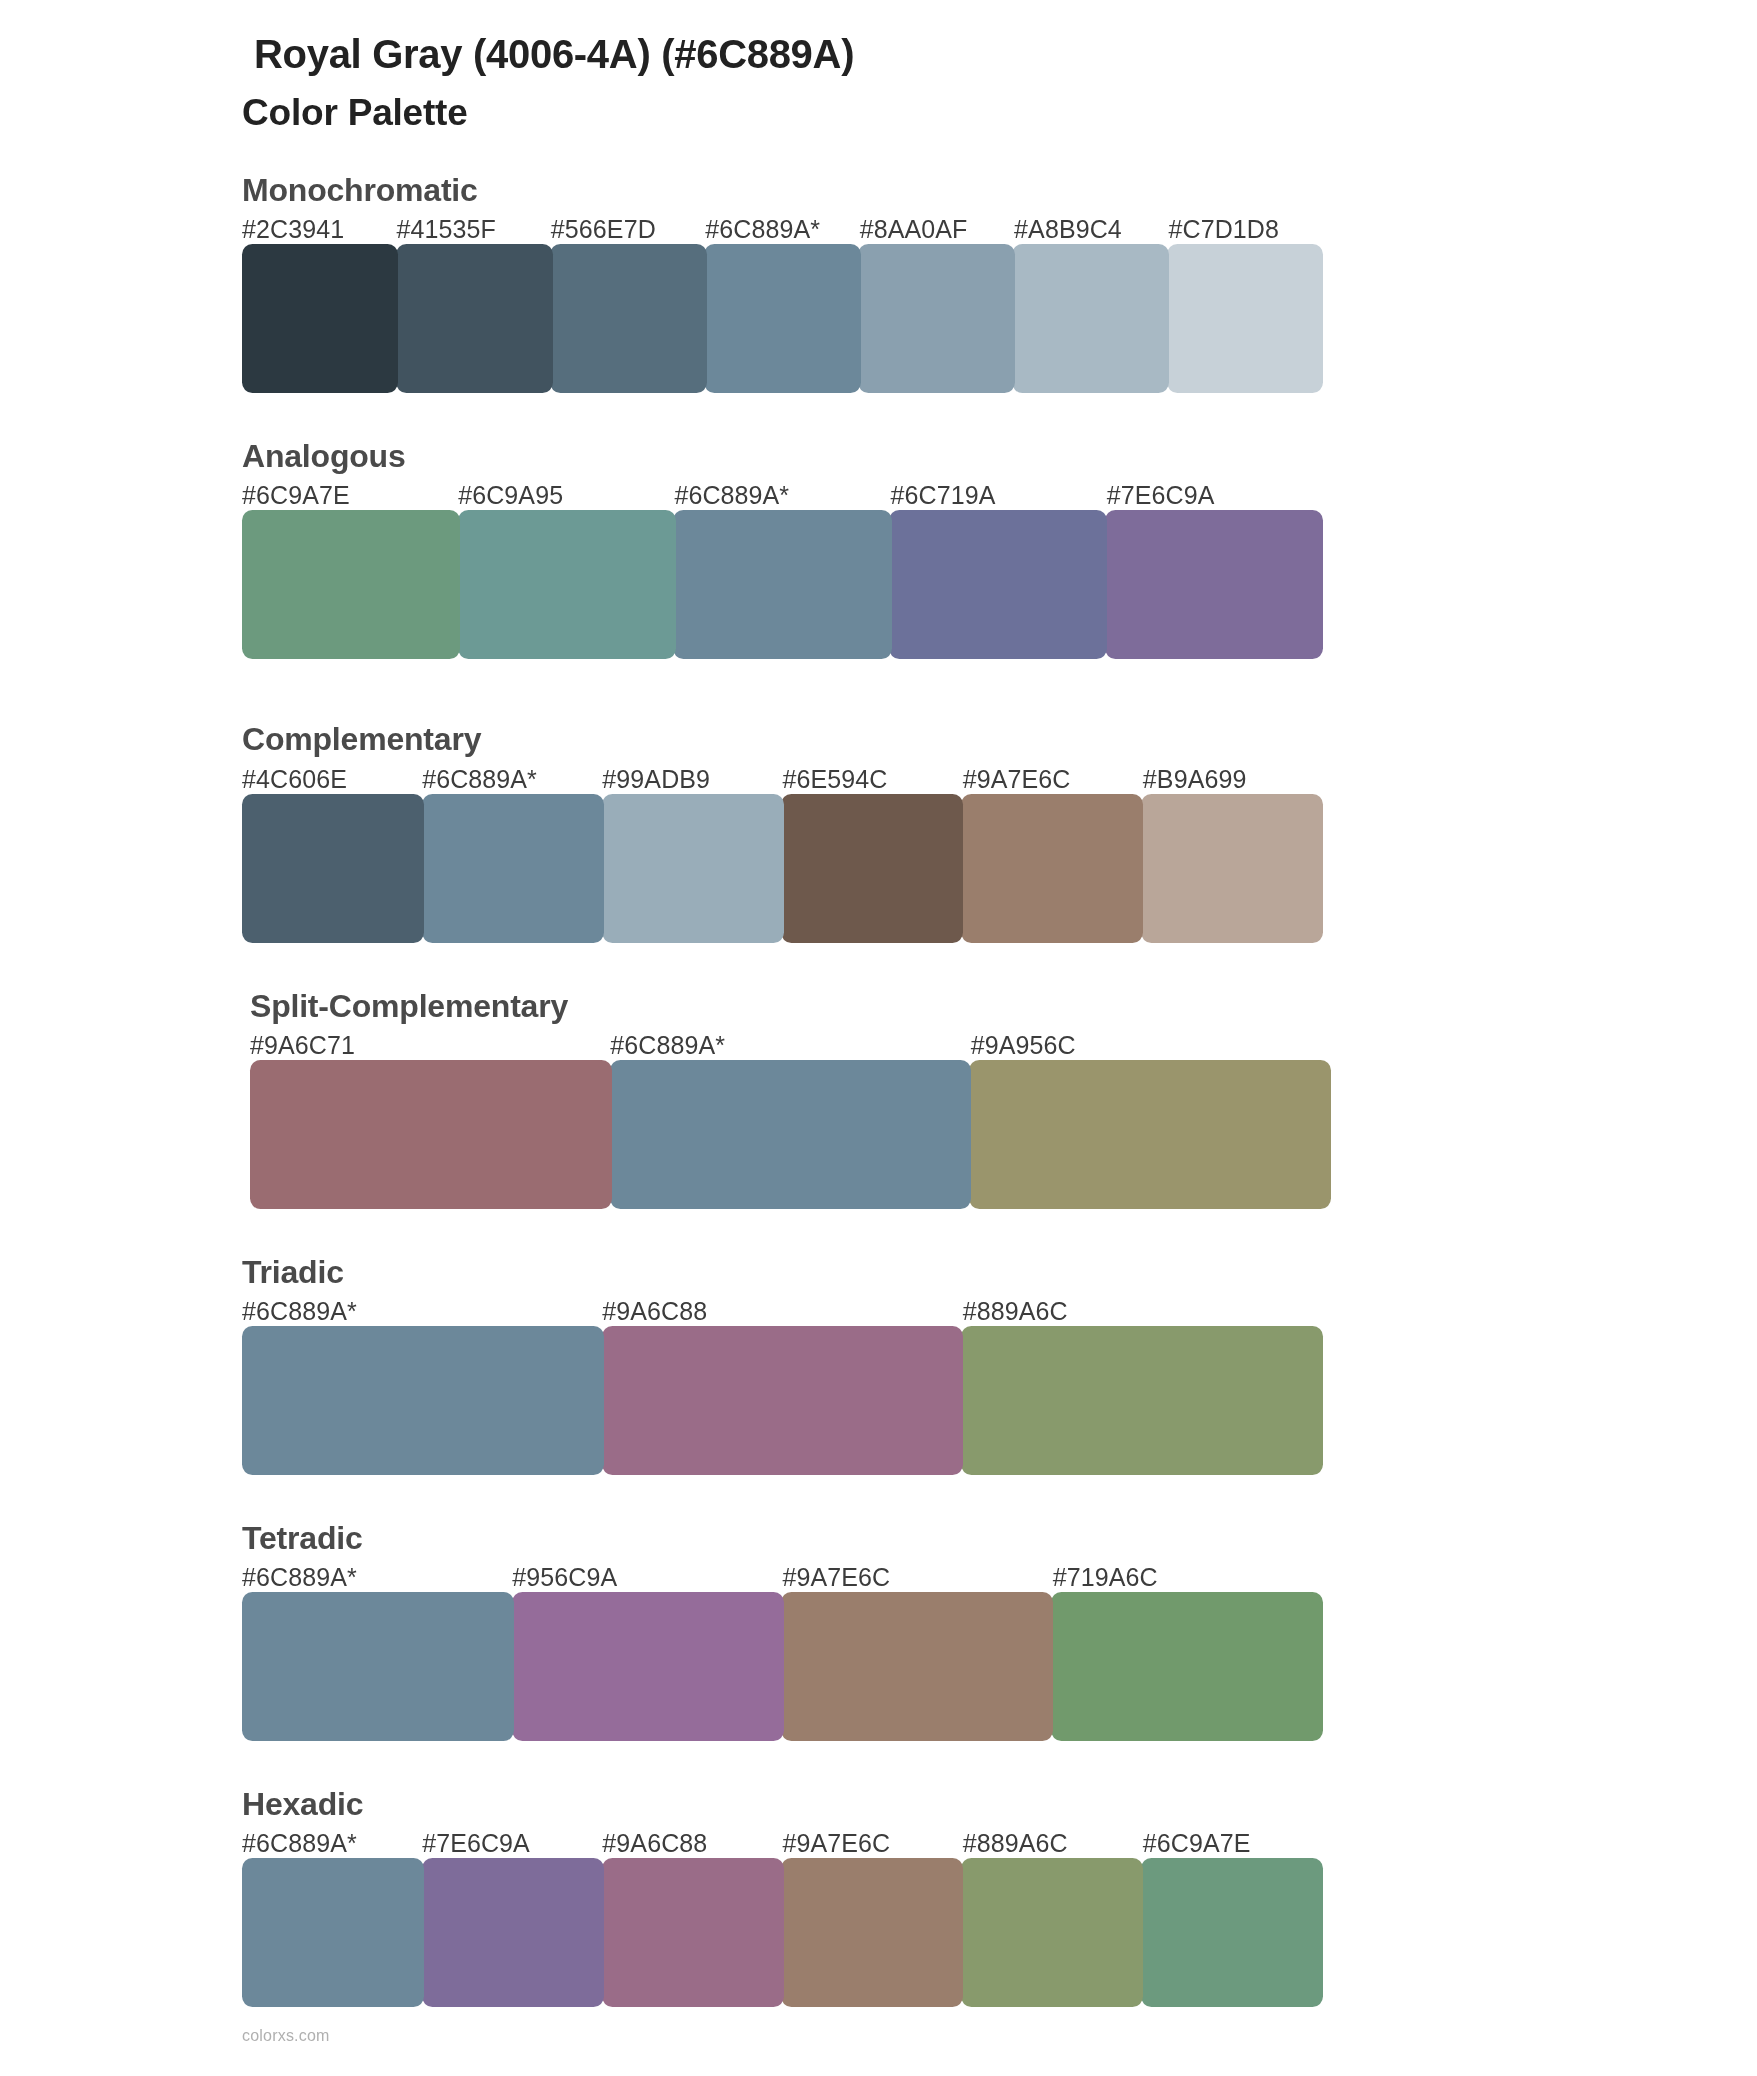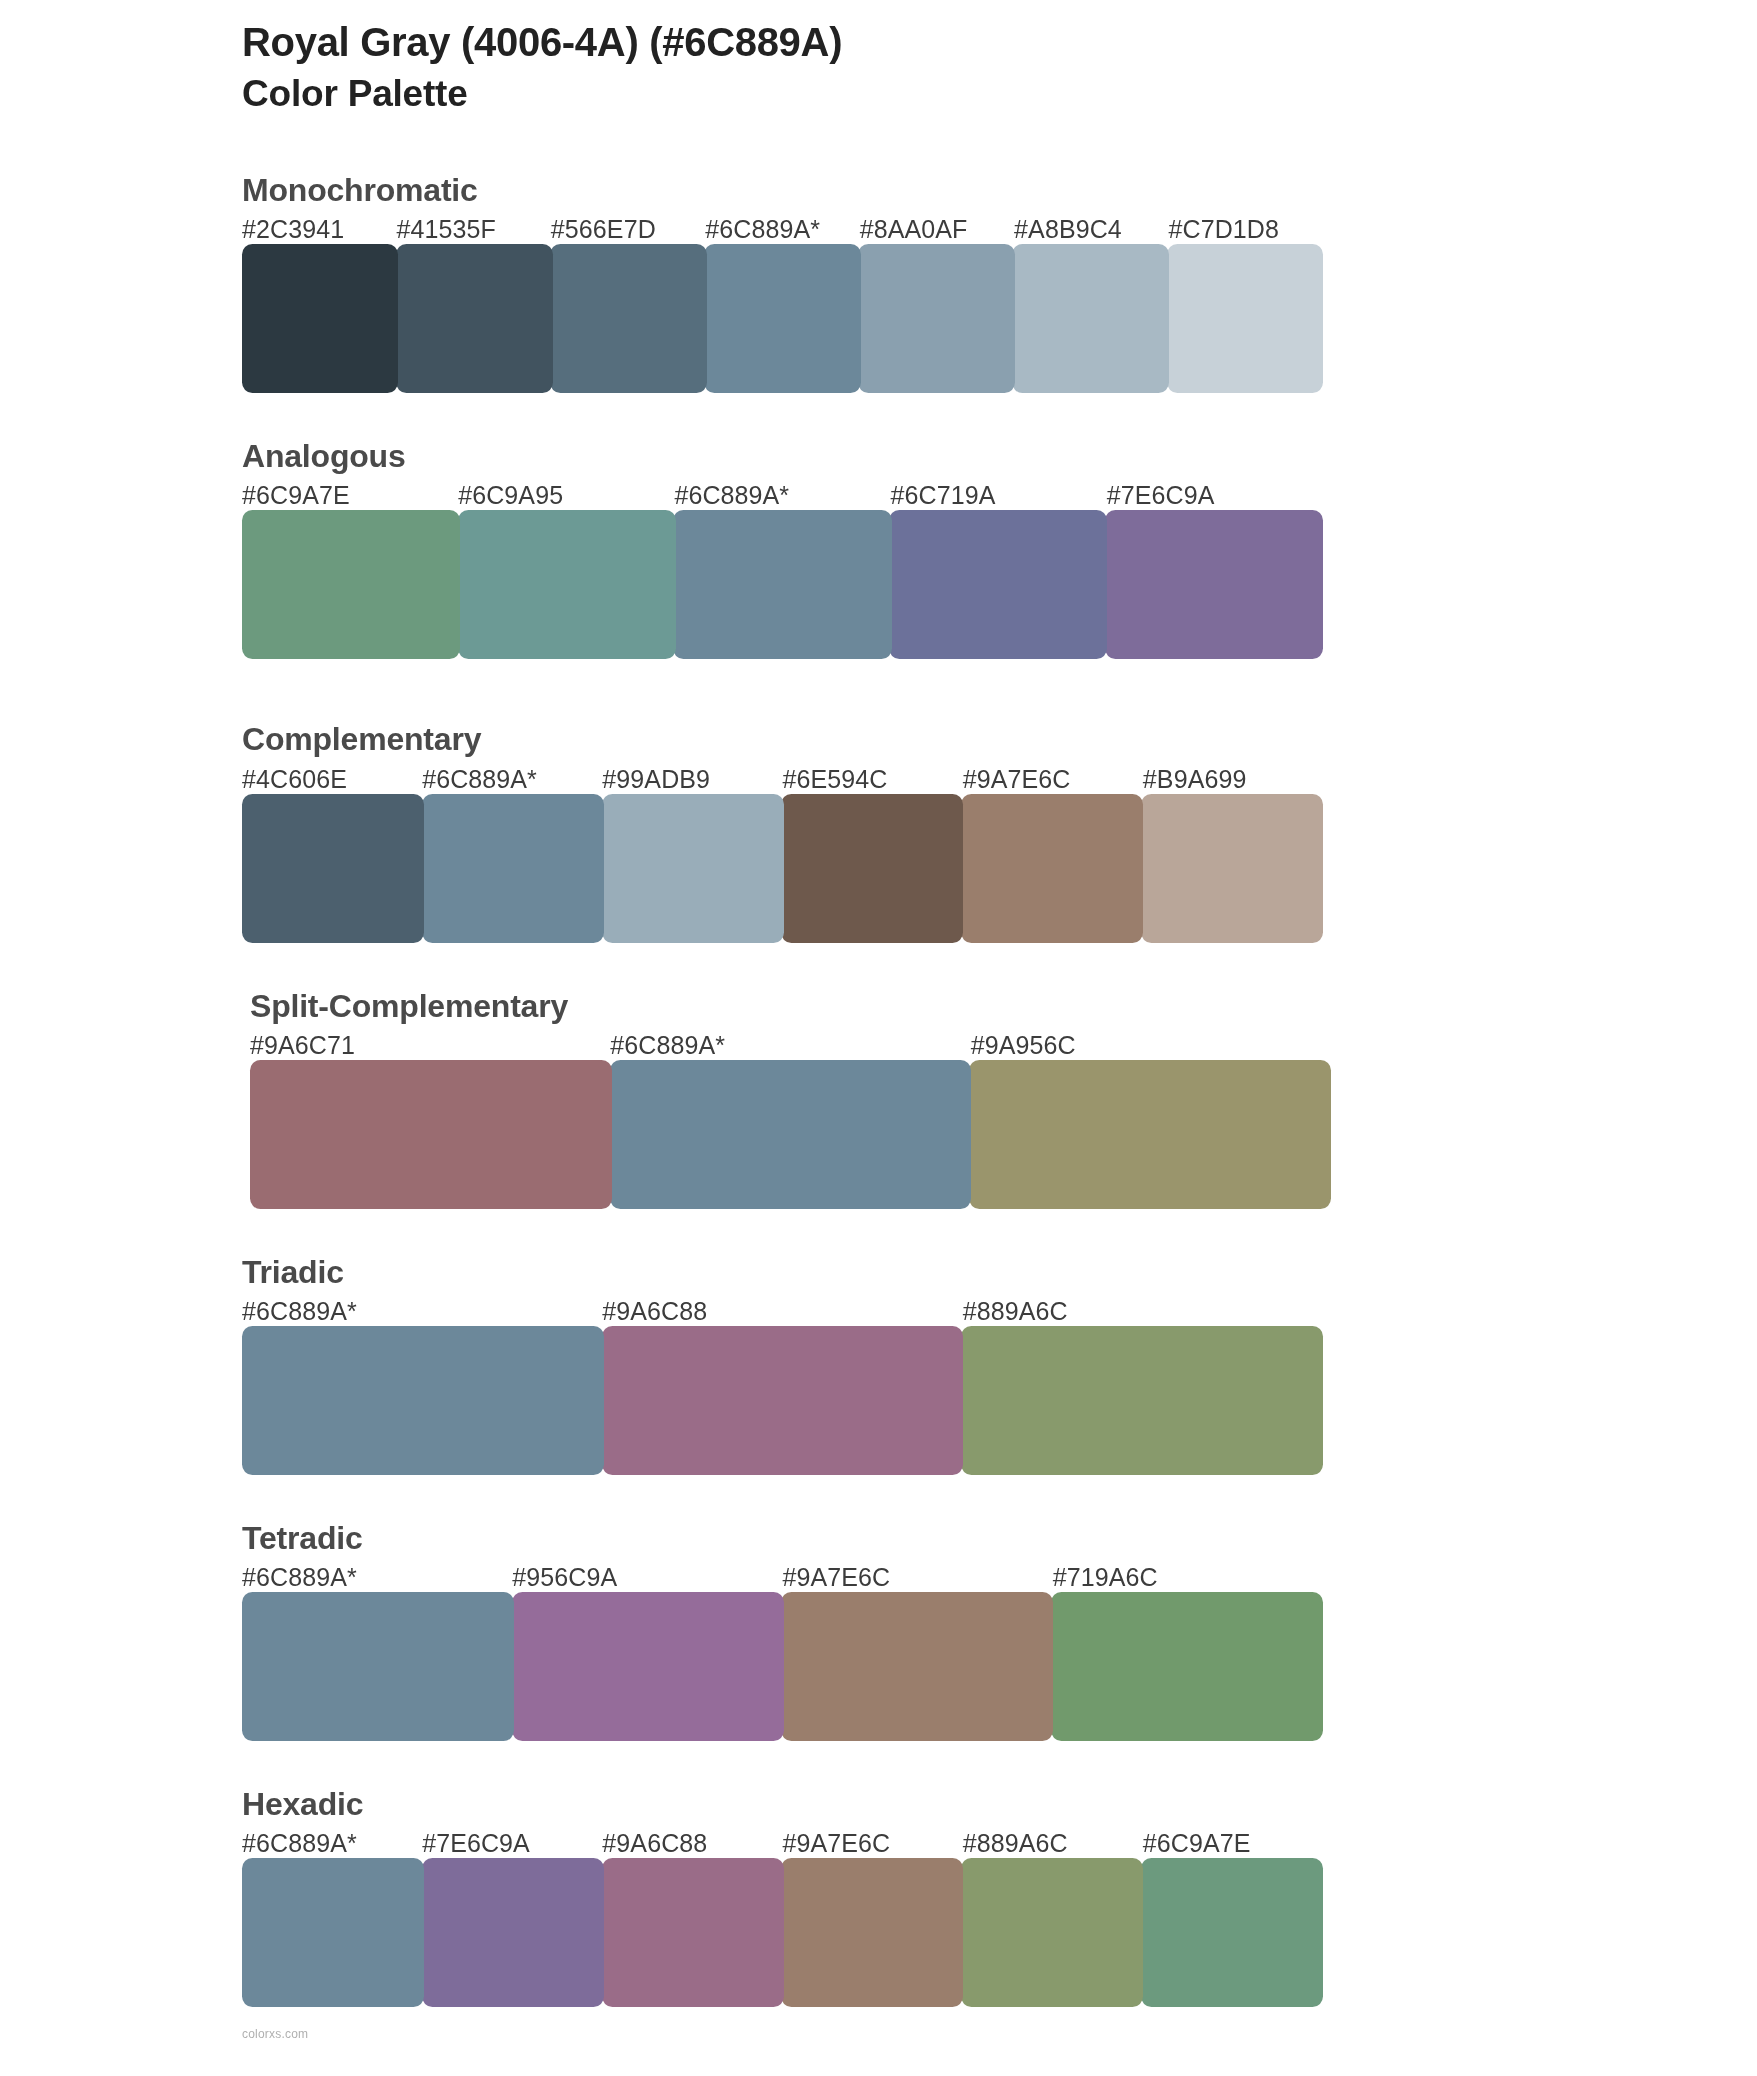--- a/index.html
+++ b/index.html
@@ -30,21 +30,21 @@
     left: 242px;
     top: 17.6px;
     width: 1278px;
   }
   .page-title {
     font-size: 40px;
     font-weight: bold;
     color: #222222;
     letter-spacing: -0.3px;
     line-height: 1.22;
-    margin: 0;
+    margin: 12px;
     white-space: nowrap;
   }
   .page-subtitle {
     font-size: 37px;
     font-weight: bold;
     color: #222222;
     letter-spacing: -0.2px;
     line-height: 1.22;
     margin: 4.8px 0 0 0;
     white-space: nowrap;
@@ -99,21 +99,21 @@
     margin-right: -2.4px;
     position: relative;
   }
   .swatch:last-child { margin-right: 0; }
 
   
   .footer {
     position: absolute;
     left: 242px;
     top: 2027px;
-    font-size: 12px;
+    font-size: 16px;
     color: #b0b0b0;
     letter-spacing: 0.2px;
     white-space: nowrap;
   }
 </style>
 </head>
 <body>
 
 <div class="page">
 

